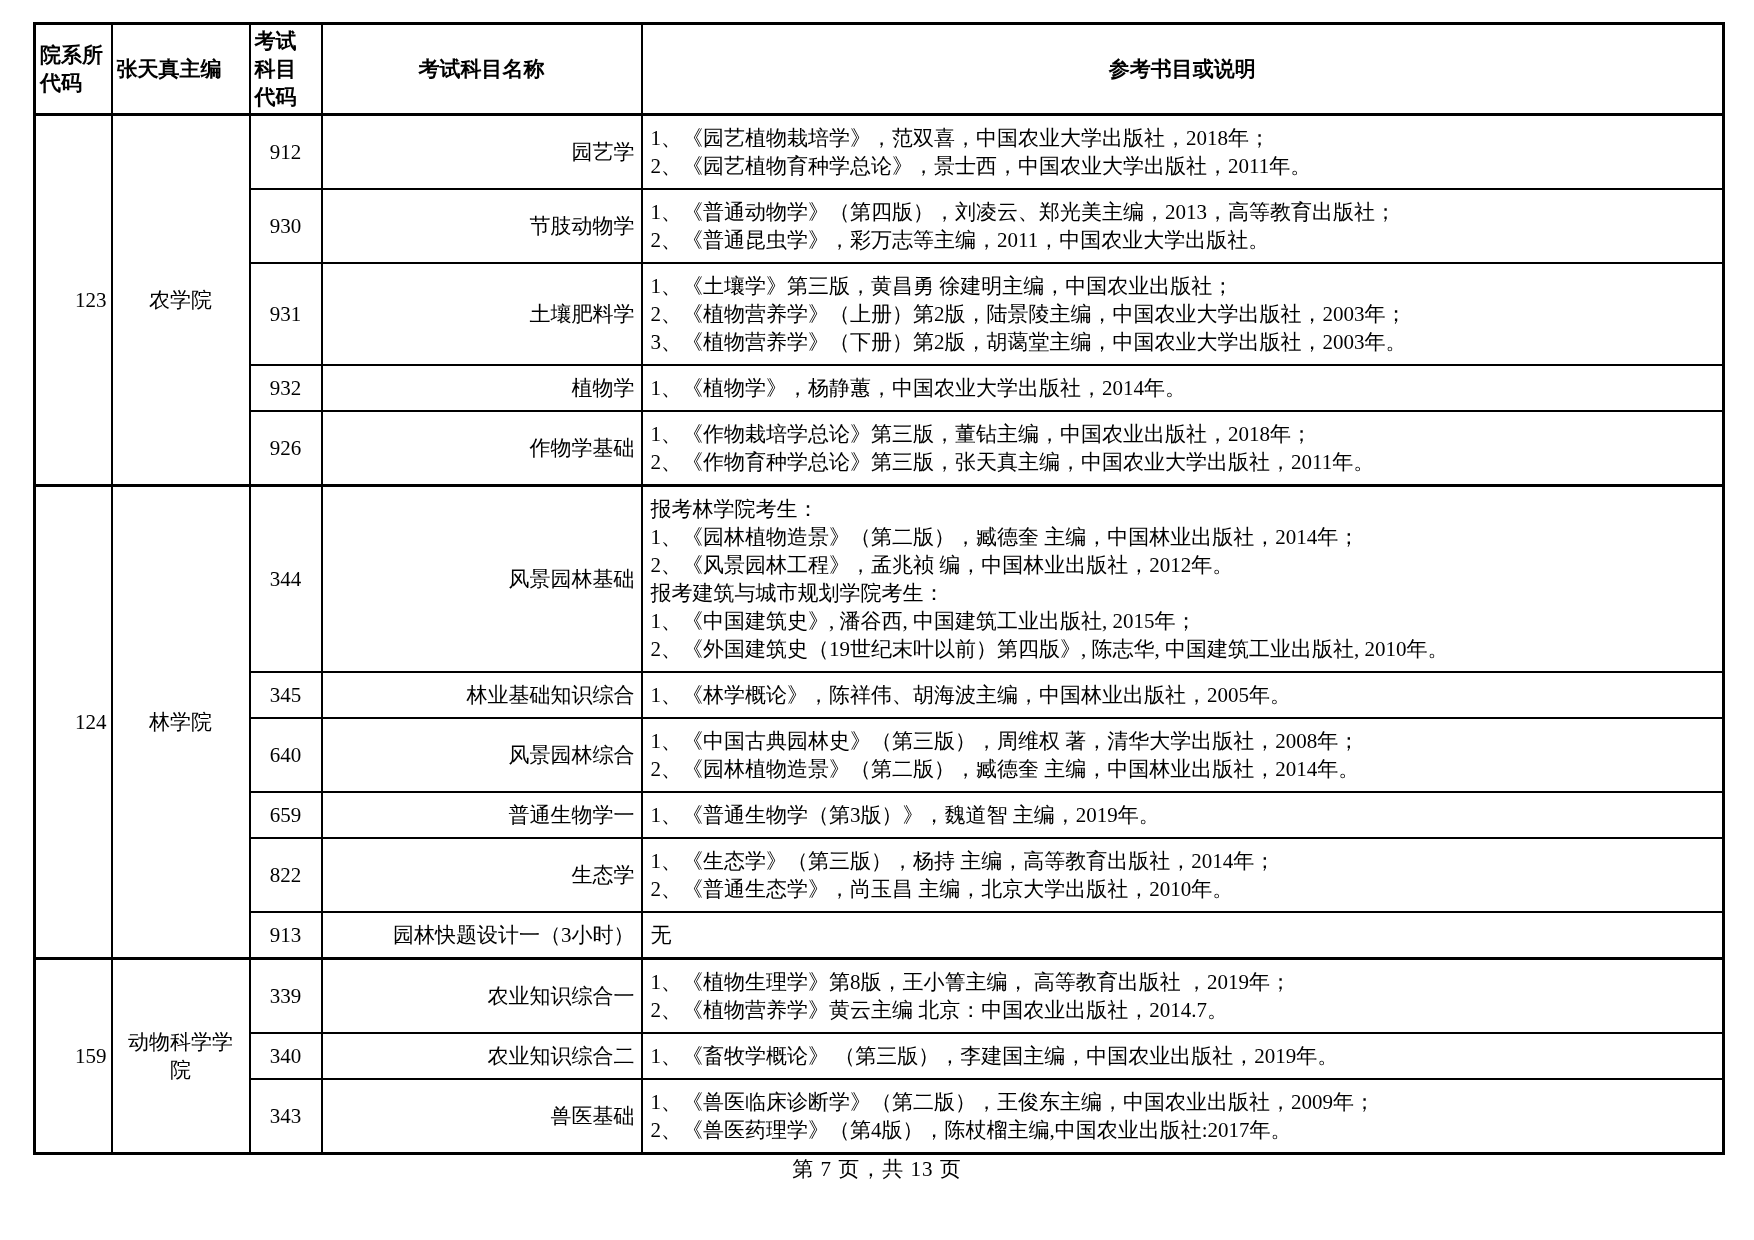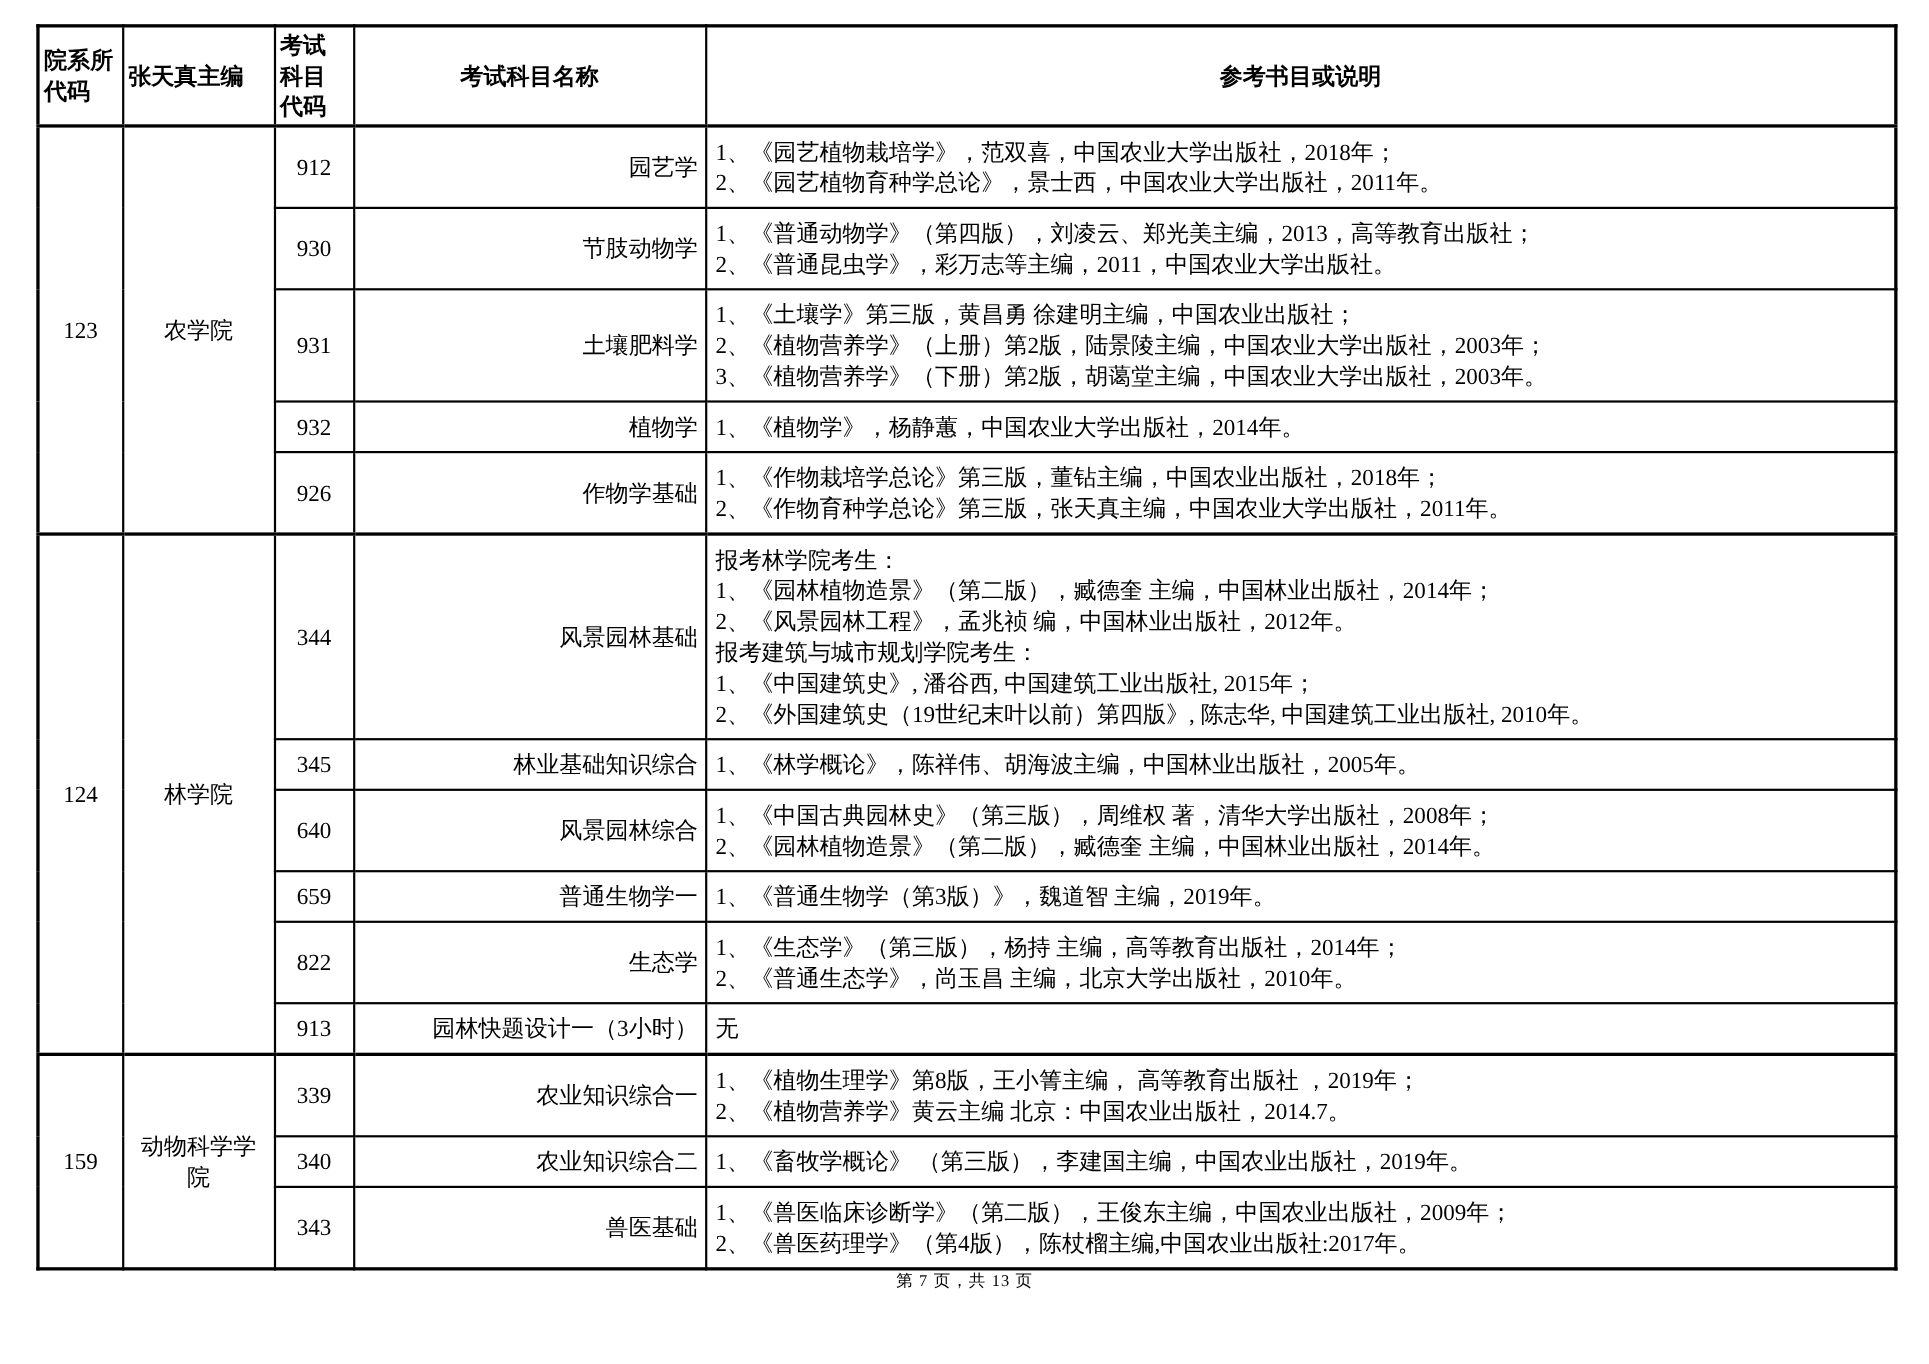--- a/index.html
+++ b/index.html
@@ -30,33 +30,33 @@
     font-size: 21px;
     line-height: 28px;
   }
   thead th {
     font-weight: bold;
     height: 82px;
     text-align: left;
     padding: 2px 4px;
   }
   thead th.center { text-align: center; }
-  td.dept-code { text-align: center; padding: 19px 4px; }
+  td.dept-code { text-align: right; padding: 19px 4px; }
   td.dept-name { text-align: center; padding: 4px 6px; }
   td.subj-code { text-align: center; padding: 4px 2px; }
   td.subj-name { text-align: right; padding: 8px 6px 8px 8px; }
   td.refs      { text-align: left; padding: 8px 10px 8px 8px; }
   tr.section-start td { border-top: 3px solid #000; }
   .ref-line { white-space: normal; }
   .page-footer {
     position: absolute;
     left: 0; top: 1155px;
     width: 1754px;
     text-align: center;
-    font-size: 15px;
+    font-size: 21px;
     letter-spacing: 1px;
   }
 </style>
 </head>
 <body>
 
 <div class="page">
 
   <table class="ref-table">
     <colgroup>

